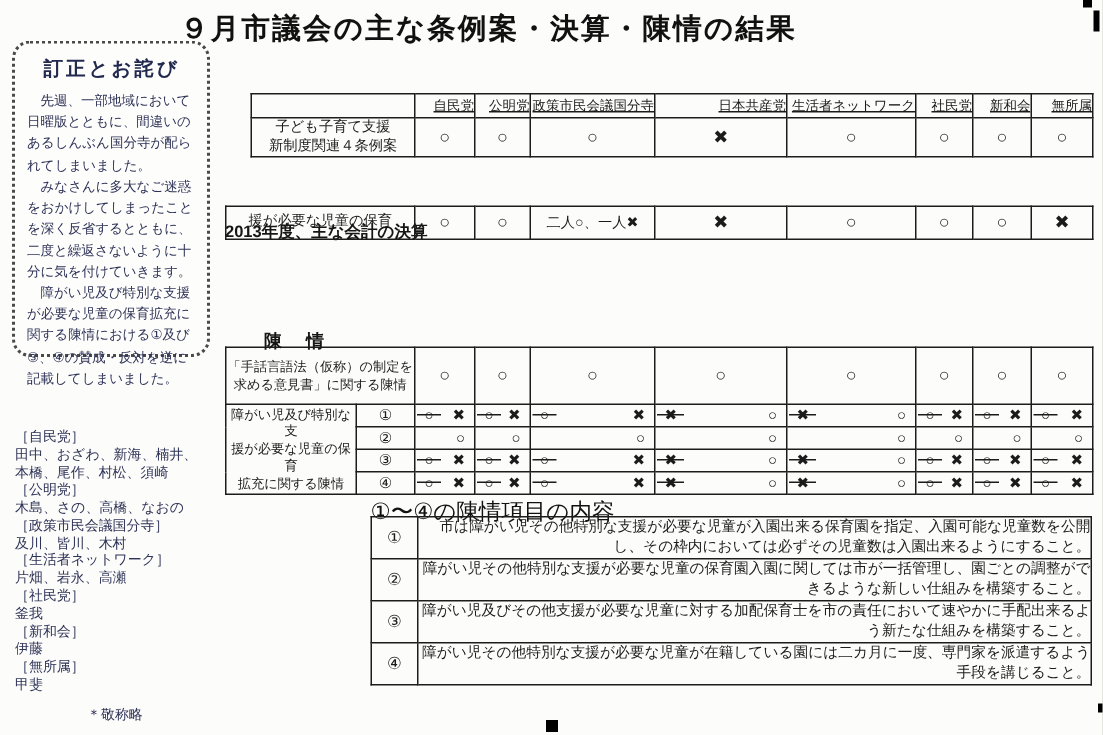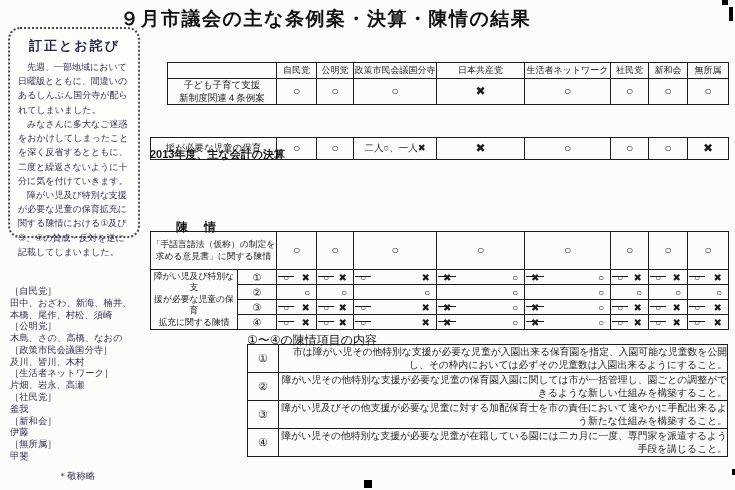--- a/index.html
+++ b/index.html
@@ -23,28 +23,28 @@
   
   #member-list{left:10px;top:286px;width:132px;font-size:9.3px;line-height:1.16;
     color:#2e3358;}
   #member-list div{white-space:nowrap;margin-bottom:1px;}
   #honorifics{margin-top:9px;padding-left:48px;}
 
   
   .sec-h{font-weight:bold;color:#161616;}
   #settlement-heading{left:150px;top:119px;font-size:11px;margin-top:28px;}
   #petition-heading{left:176px;top:219px;font-size:12px;letter-spacing:2px;}
-  #notes-heading{left:247px;top:332px;font-size:12px;font-weight:normal;color:#111;}
+  #notes-heading{left:247px;top:332px;font-size:15px;font-weight:normal;color:#111;}
 
   
   table.grid{border-collapse:collapse;table-layout:fixed;
     font-family:"Liberation Serif","DejaVu Serif",serif;}
   table.grid td,table.grid th{border:1px solid #1c1c1c;padding:0;overflow:hidden;
     vertical-align:middle;}
-  th.party{font-weight:normal;font-size:9px;text-align:center;letter-spacing:0;}
+  th.party{font-weight:normal;font-size:9px;text-align:right;letter-spacing:0;text-decoration:underline;}
   td.lbl{font-size:9.5px;text-align:center;line-height:1.3;}
   .pre{white-space:pre-line;}
   td.sym{text-align:center;font-size:12px;}
   td.sym.mixed{font-size:9.5px;letter-spacing:0;}
   td.num{text-align:center;font-size:10px;}
   td.clab{font-size:8.8px;margin-left:44px;}
   td.shl{font-size:8.8px;}
   #t1{left:167px;top:62px;}
   #t2{left:150px;top:137px;}
   #t3{left:150px;top:231px;}

